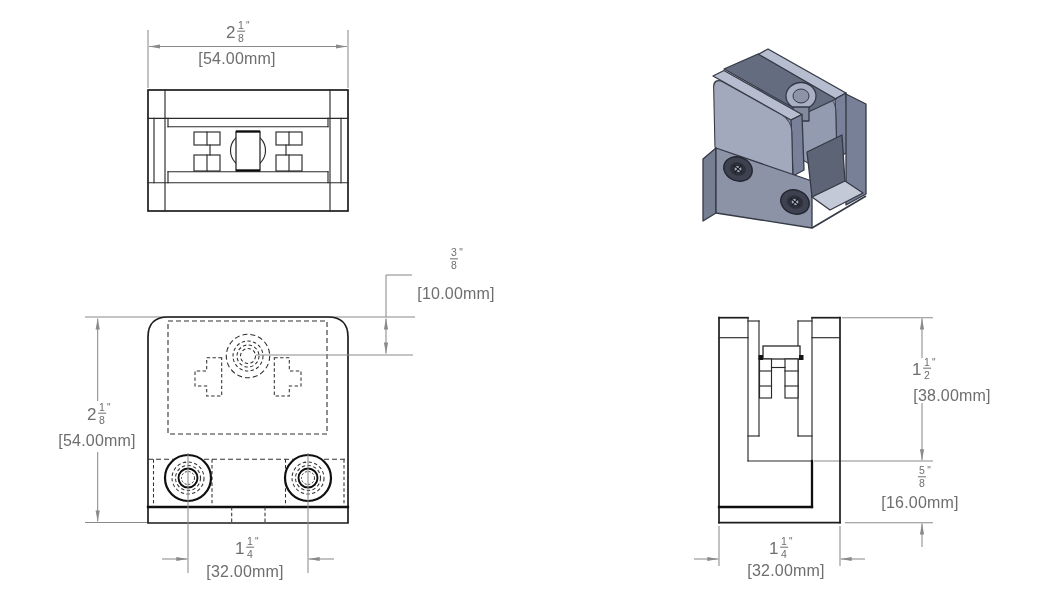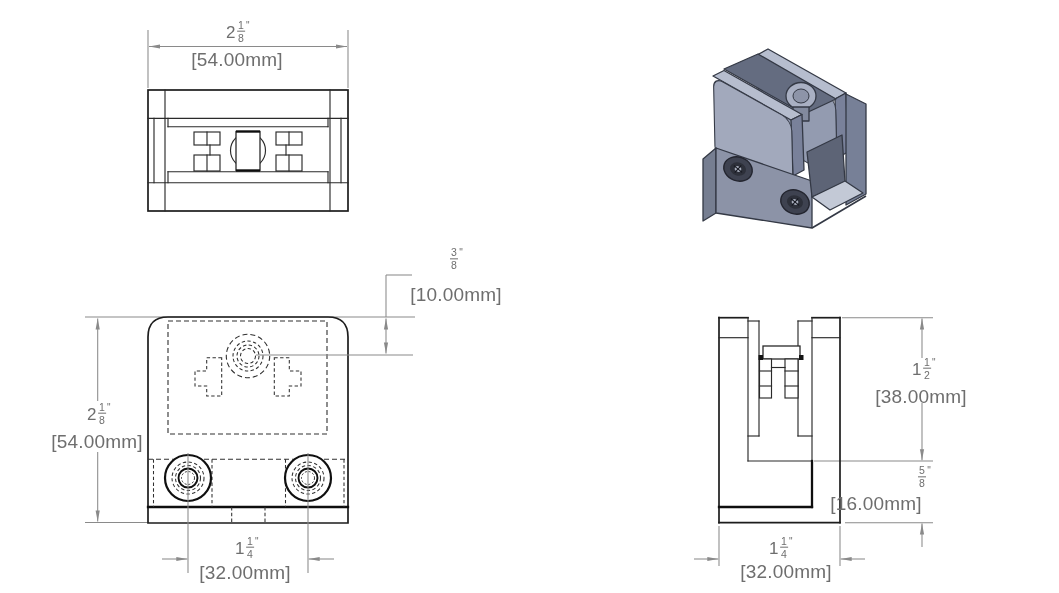--- a/index.html
+++ b/index.html
@@ -20,21 +20,21 @@
   .dimlabel{
     position:absolute;transform:translate(-50%,-50%);
     color:#6e6e6e;white-space:nowrap;text-align:center;line-height:1;
   }
   .dim-inch{display:inline-flex;align-items:center;font-size:17px;letter-spacing:.3px;}
   .dim-inch .whole{margin-right:1px;}
   .frac{display:inline-flex;flex-direction:column;align-items:center;font-size:10.5px;line-height:1.08;}
   .frac .num{border-bottom:1px solid #6e6e6e;padding:0 1px;}
   .frac .den{padding-top:1px;}
   .unit{font-size:10px;margin-left:1px;align-self:flex-start;margin-top:1px;}
-  .dim-mm{font-size:19px;letter-spacing:.2px;}
+  .dim-mm{font-size:16px;letter-spacing:.2px;}
 </style>
 </head>
 <body>
 
 <div class="canvas">
 
 <svg width="1059" height="593" viewBox="0 0 1059 593">
   <defs>
     <marker id="arr" viewBox="0 0 12 6" markerWidth="12" markerHeight="6" refX="11.5" refY="3" orient="auto" markerUnits="userSpaceOnUse">
       <path d="M0.5,0.9 L11.5,3 L0.5,5.1 Z" fill="#8a8a8a"></path>
@@ -281,33 +281,33 @@
 <div class="dimlabel" style="left:924px;top:369px">
   <span class="dim-inch">
         <span class="whole">1</span>
         <span class="frac">
           <span class="num">1</span>
           <span class="den">2</span>
         </span>
         <span class="unit">"</span>
       </span>
 </div>
-<div class="dimlabel dim-mm" style="left:921px;top:396px">[38.00mm]</div>
+<div class="dimlabel dim-mm" style="left:952px;top:396px">[38.00mm]</div>
 
 <div class="dimlabel" style="left:924px;top:477px">
   <span class="dim-inch">
         <span class="whole"></span>
         <span class="frac">
           <span class="num">5</span>
           <span class="den">8</span>
         </span>
         <span class="unit">"</span>
       </span>
 </div>
-<div class="dimlabel dim-mm" style="left:876px;top:503px">[16.00mm]</div>
+<div class="dimlabel dim-mm" style="left:920px;top:503px">[16.00mm]</div>
 
 <div class="dimlabel" style="left:781px;top:548px">
   <span class="dim-inch">
         <span class="whole">1</span>
         <span class="frac">
           <span class="num">1</span>
           <span class="den">4</span>
         </span>
         <span class="unit">"</span>
       </span>

